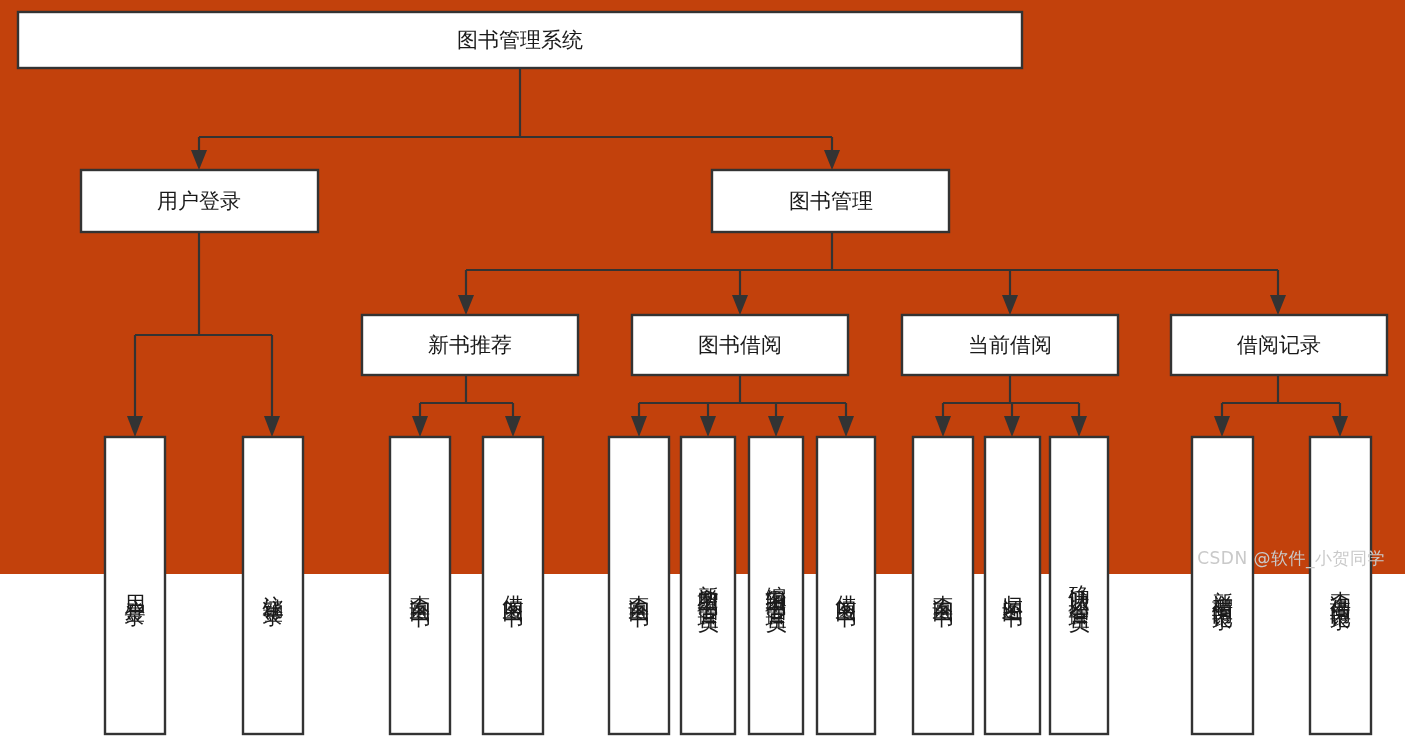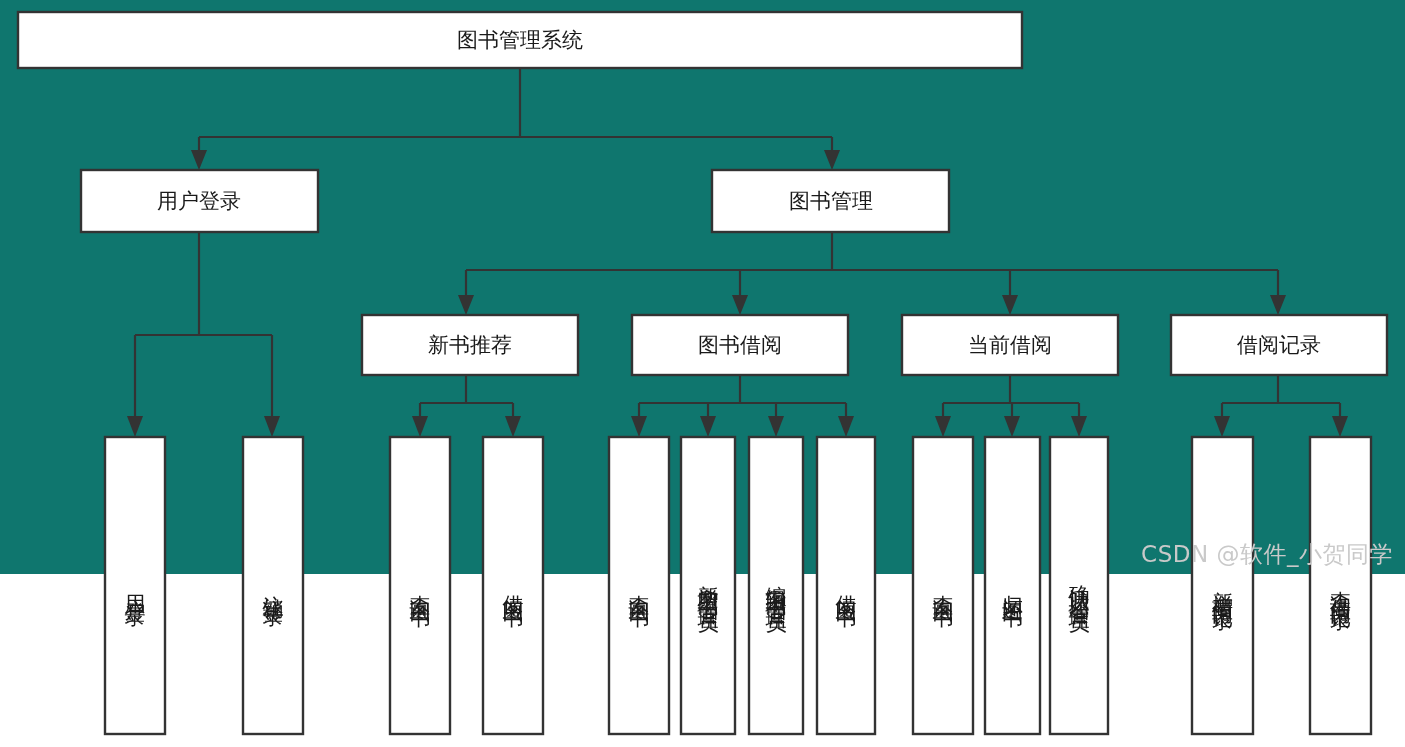--- a/index.html
+++ b/index.html
@@ -10,21 +10,21 @@
   body {
     width: 1405px;
     height: 747px;
     font-family: "DejaVu Sans", "Liberation Sans", sans-serif;
     overflow: hidden;
   }
   #diagram-root {
     position: relative;
     width: 1405px;
     height: 574px;
-    background: #0f766e;
+    background: #c2410c;
     text-decoration: underline;
   }
   svg.tree-canvas {
     position: absolute;
     left: 0;
     top: 0;
     width: 1405px;
     height: 747px;
   }
   .node-rect {
@@ -59,24 +59,24 @@
     font-family: "DejaVu Sans", "Liberation Sans", sans-serif;
     font-size: 21px;
     line-height: 1.05;
     letter-spacing: 4px;
     color: #1a1a1a;
     white-space: nowrap;
     pointer-events: none;
   }
   .watermark {
     position: absolute;
-    right: 12px;
+    right: 20px;
     bottom: 4px;
     font-family: "DejaVu Sans", "Liberation Sans", sans-serif;
-    font-size: 23px;
+    font-size: 17px;
     color: #c9c9c9;
     letter-spacing: 0.5px;
     white-space: nowrap;
   }
 </style>
 </head>
 <body>
 
 <div id="diagram-root">
 

